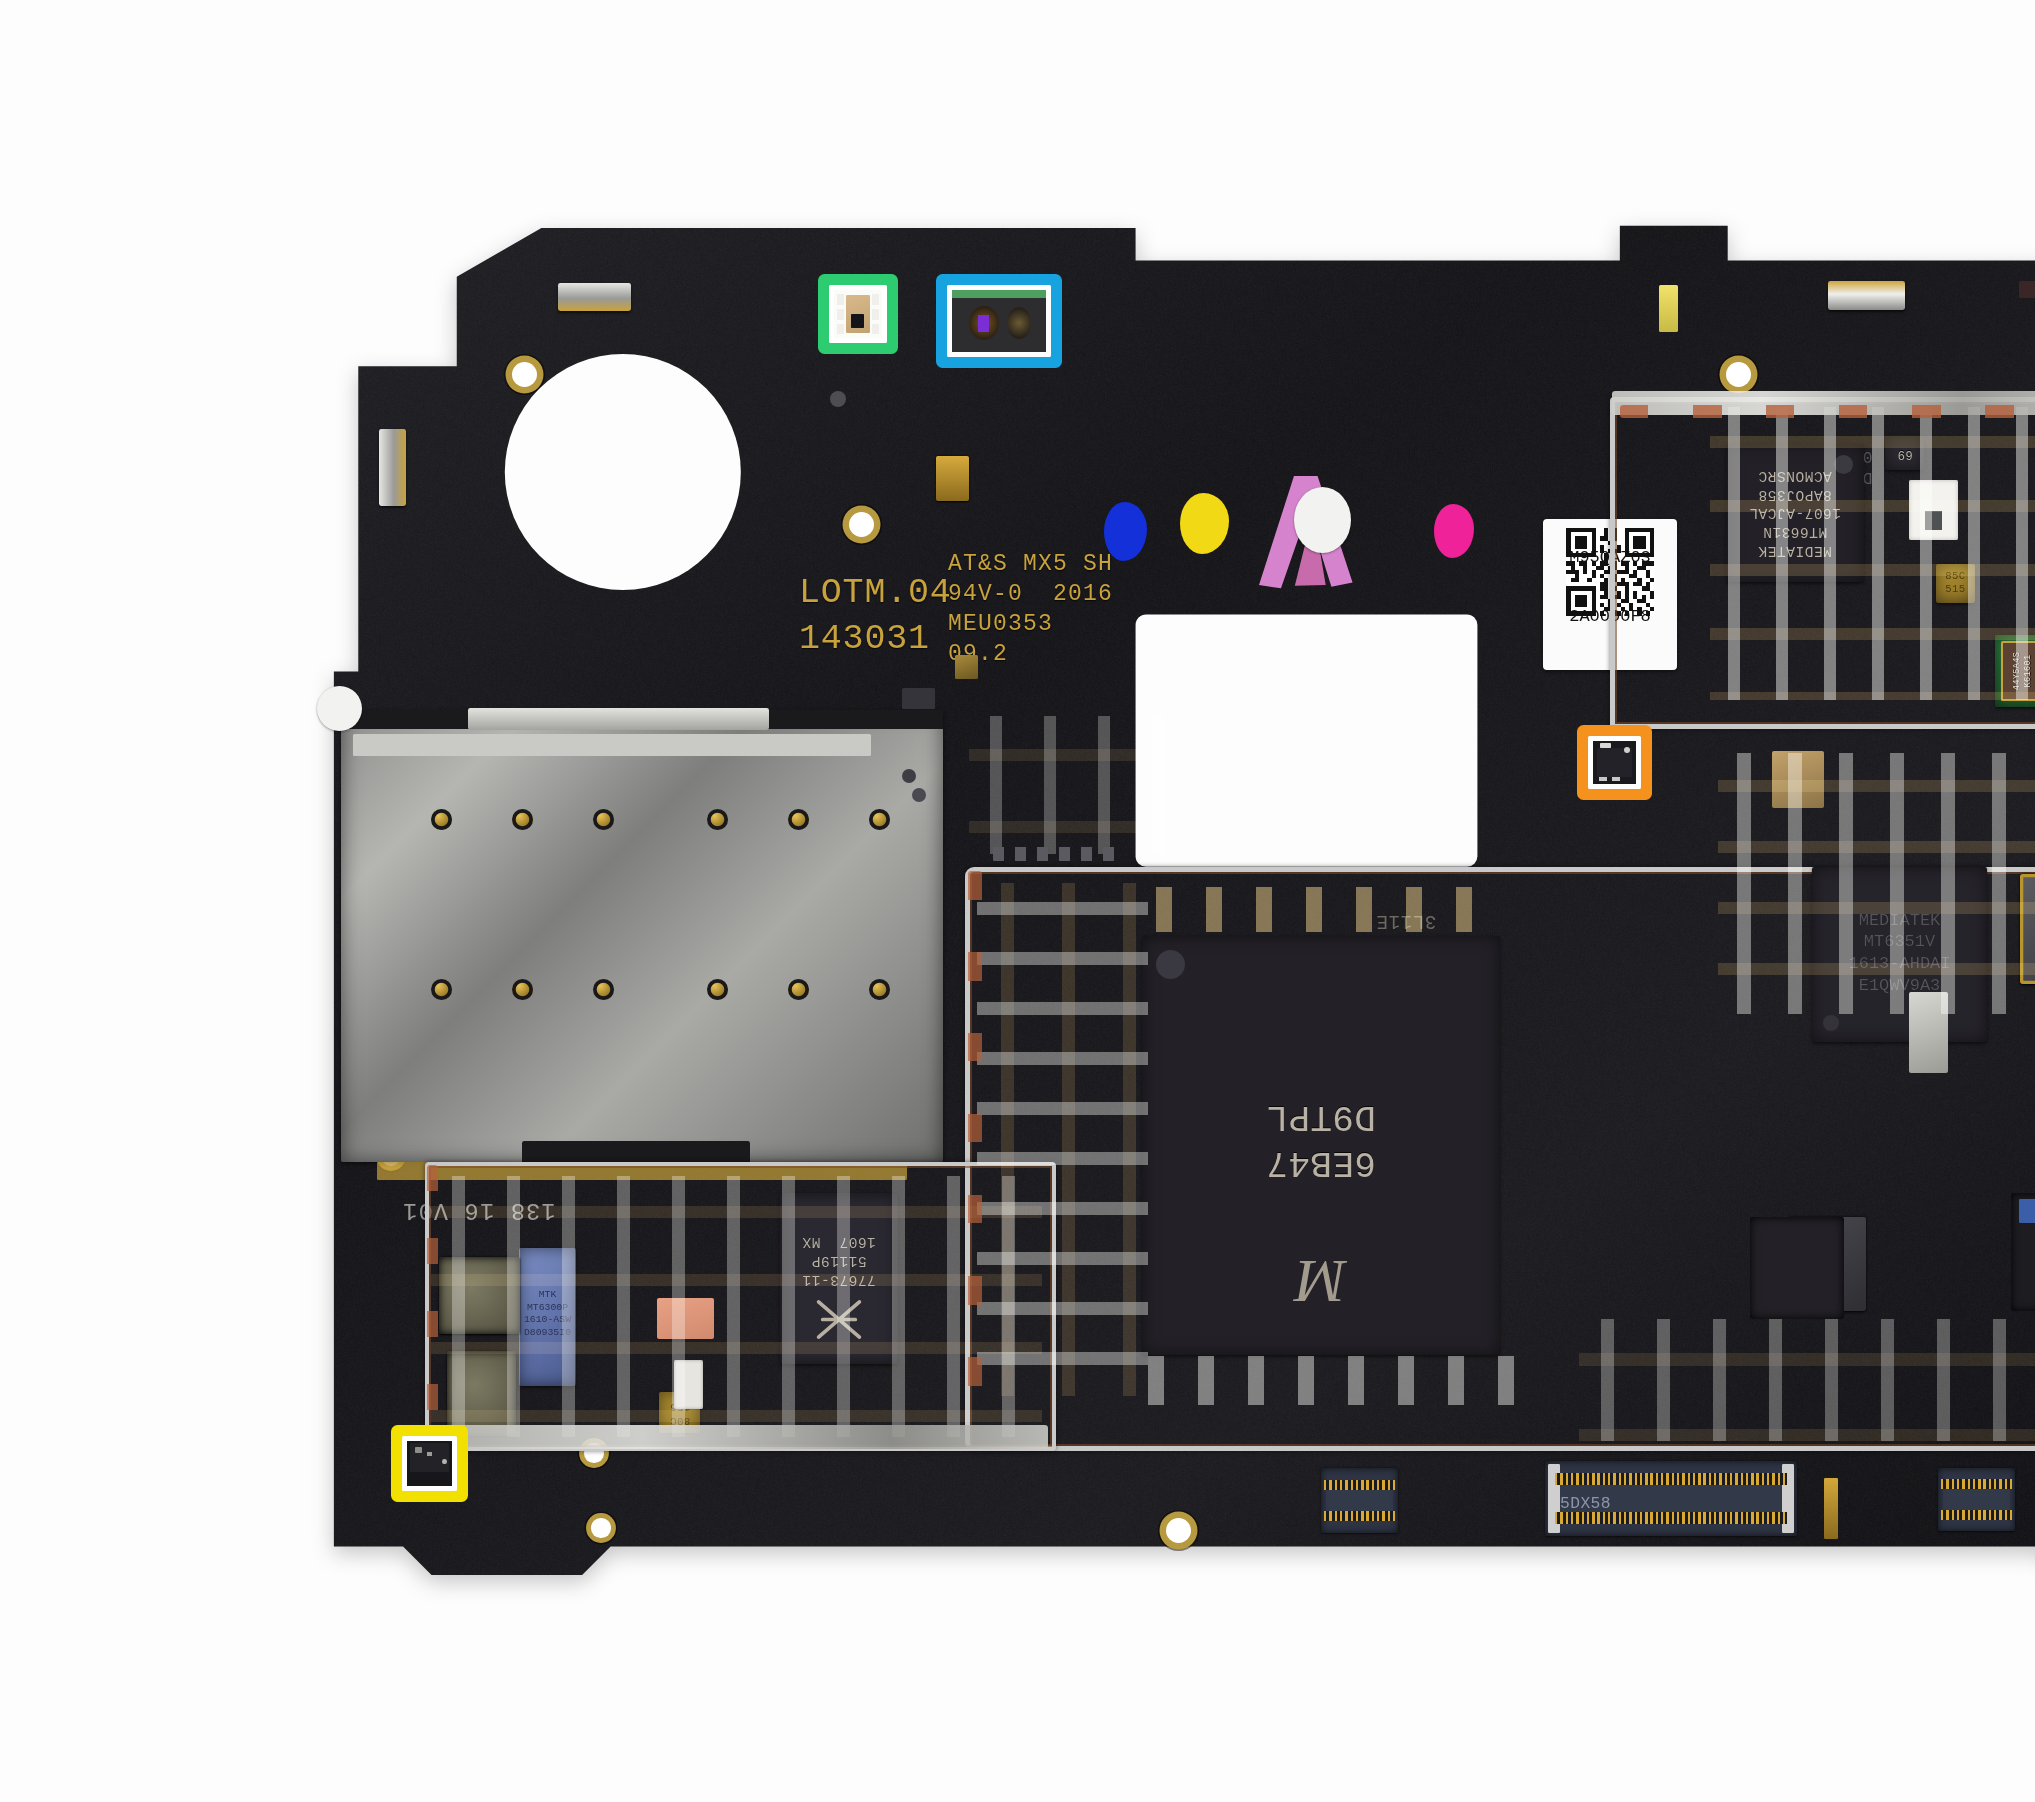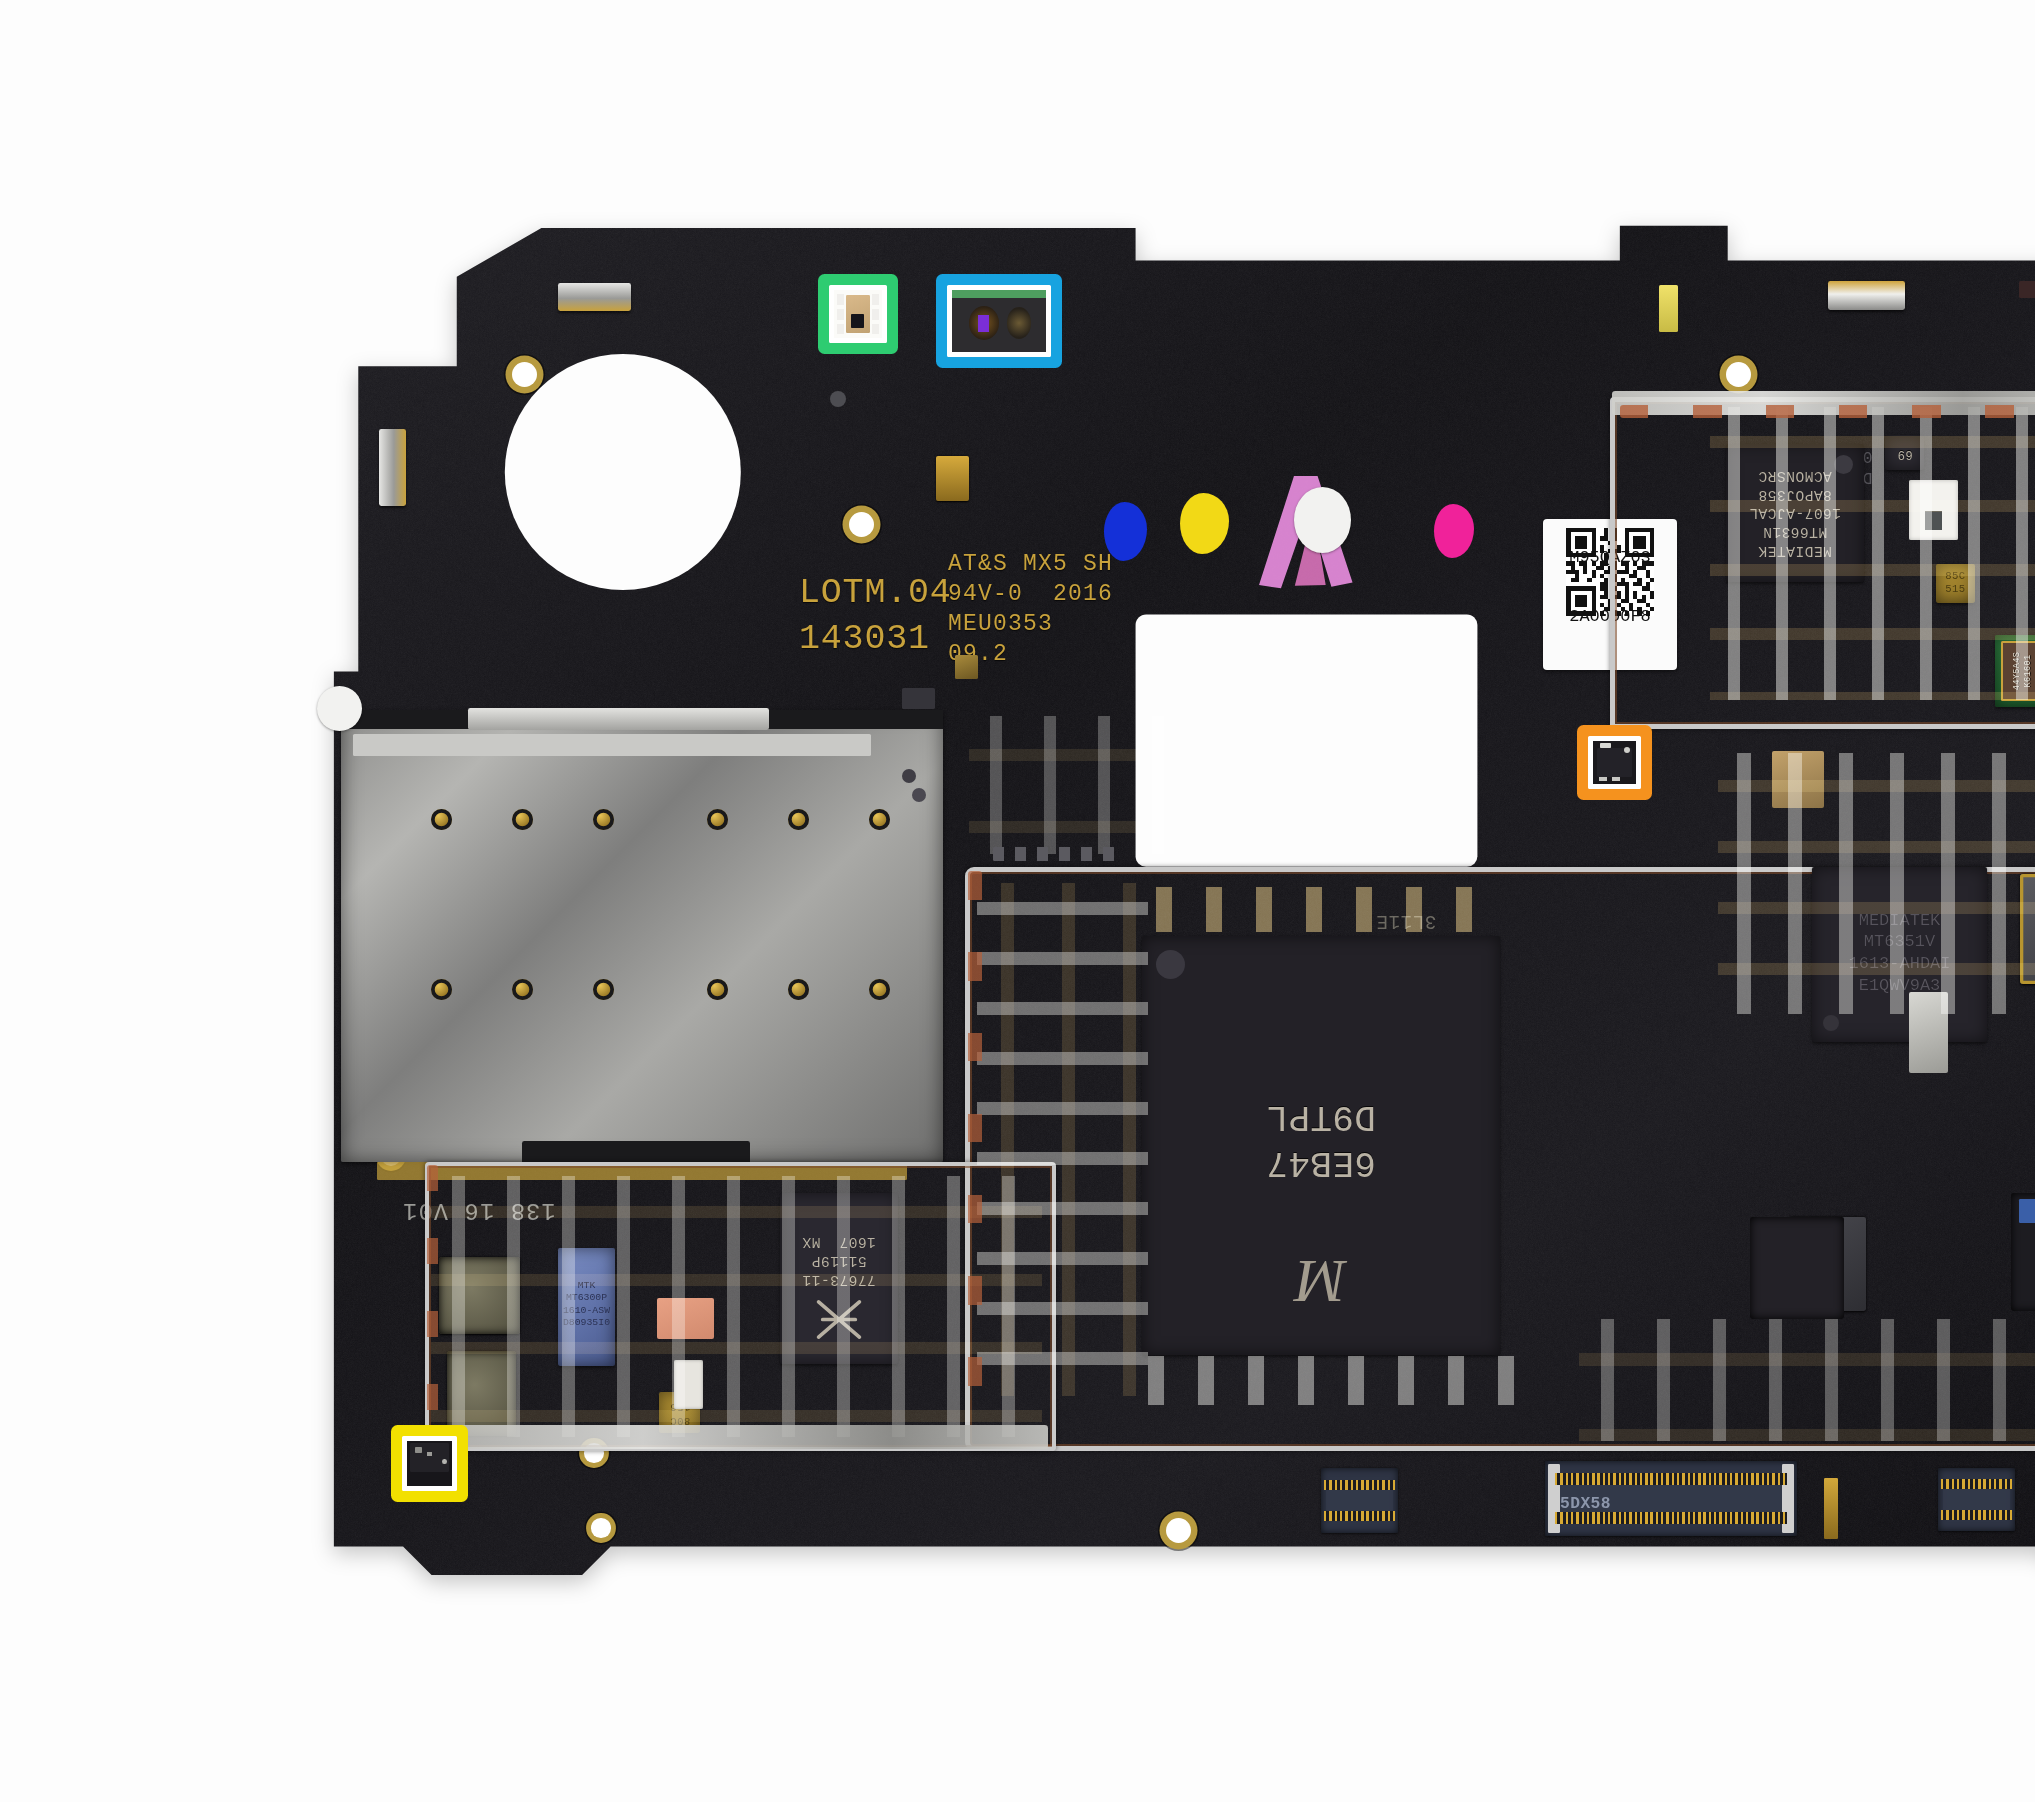--- a/index.html
+++ b/index.html
@@ -381,22 +381,22 @@
     <div class="chip-label" style="left:50%;top:40%;transform:translate(-50%,-50%) rotate(180deg);font-size:14.7px;">77673-11
 51119P
 1607  MX</div>
     <div style="position:absolute;left:50%;top:74%;transform:translate(-50%,-50%);">
       <svg width="49" height="45" viewBox="0 0 120 110">
         <path d="M10 12 L110 98 M110 12 L10 98 M20 55 L100 55" stroke="#b7b0a2" stroke-width="9" fill="none" stroke-linecap="round"></path>
       </svg>
     </div>
   </div>
 
-  <div class="chip" style="left:519px;top:1248px;width:57px;height:118px;
-              background:linear-gradient(140deg,#7b8ec4,#5d6fa6 60%,#4a5a8d);margin-left:39px;">
+  <div class="chip" style="left:519px;top:1248px;width:57px;height:138px;
+              background:linear-gradient(140deg,#7b8ec4,#5d6fa6 60%,#4a5a8d);">
     <div class="chip-label" style="left:50%;top:48%;transform:translate(-50%,-50%);font-size:9.8px;color:#2c3355;
                 text-shadow:none;letter-spacing:0;">MTK
 MT6300P
 1610-ASW
 D80935I0</div>
   </div>
 
   <div class="chip" style="left:1995px;top:635px;width:55px;height:72px;
               background:linear-gradient(180deg,#2d7a3f,#1e5c2d);border-radius:2px;">
     <div style="position:absolute;inset:5.7px;border-radius:1.6px;background:#5b4232;
@@ -498,21 +498,21 @@
   <div class="smear" style="left:427px;top:1165px;width:11.4px;height:269px;
               background:repeating-linear-gradient(180deg,#b5603a 0 26px,transparent 26px 73px);opacity:.7;"></div>
 
 
   <div class="conn" style="left:1321px;top:1468px;width:77px;height:65px;">
     <div class="slot"></div>
     <div class="pins pt" style="top:18%;"></div>
     <div class="pins pb" style="bottom:18%;"></div>
   </div>
 
-  <div class="conn" style="left:1545px;top:1461px;width:252px;height:75px;font-weight:bold;">
+  <div class="conn" style="left:1545px;top:1461px;width:252px;height:75px;">
     <div class="ear" style="left:1%;"></div>
       <div class="ear" style="right:1%;"></div>
     <div class="slot"></div>
     <div class="pins pt" style="top:16%;"></div>
     <div class="pins pb" style="bottom:16%;"></div>
     <div class="conn-mark" style="left:6%;top:44%;font-size:16.3px;">5DX58</div>
   </div>
 
   <div class="conn" style="left:1938px;top:1468px;width:77px;height:63px;">
     <div class="slot"></div>

